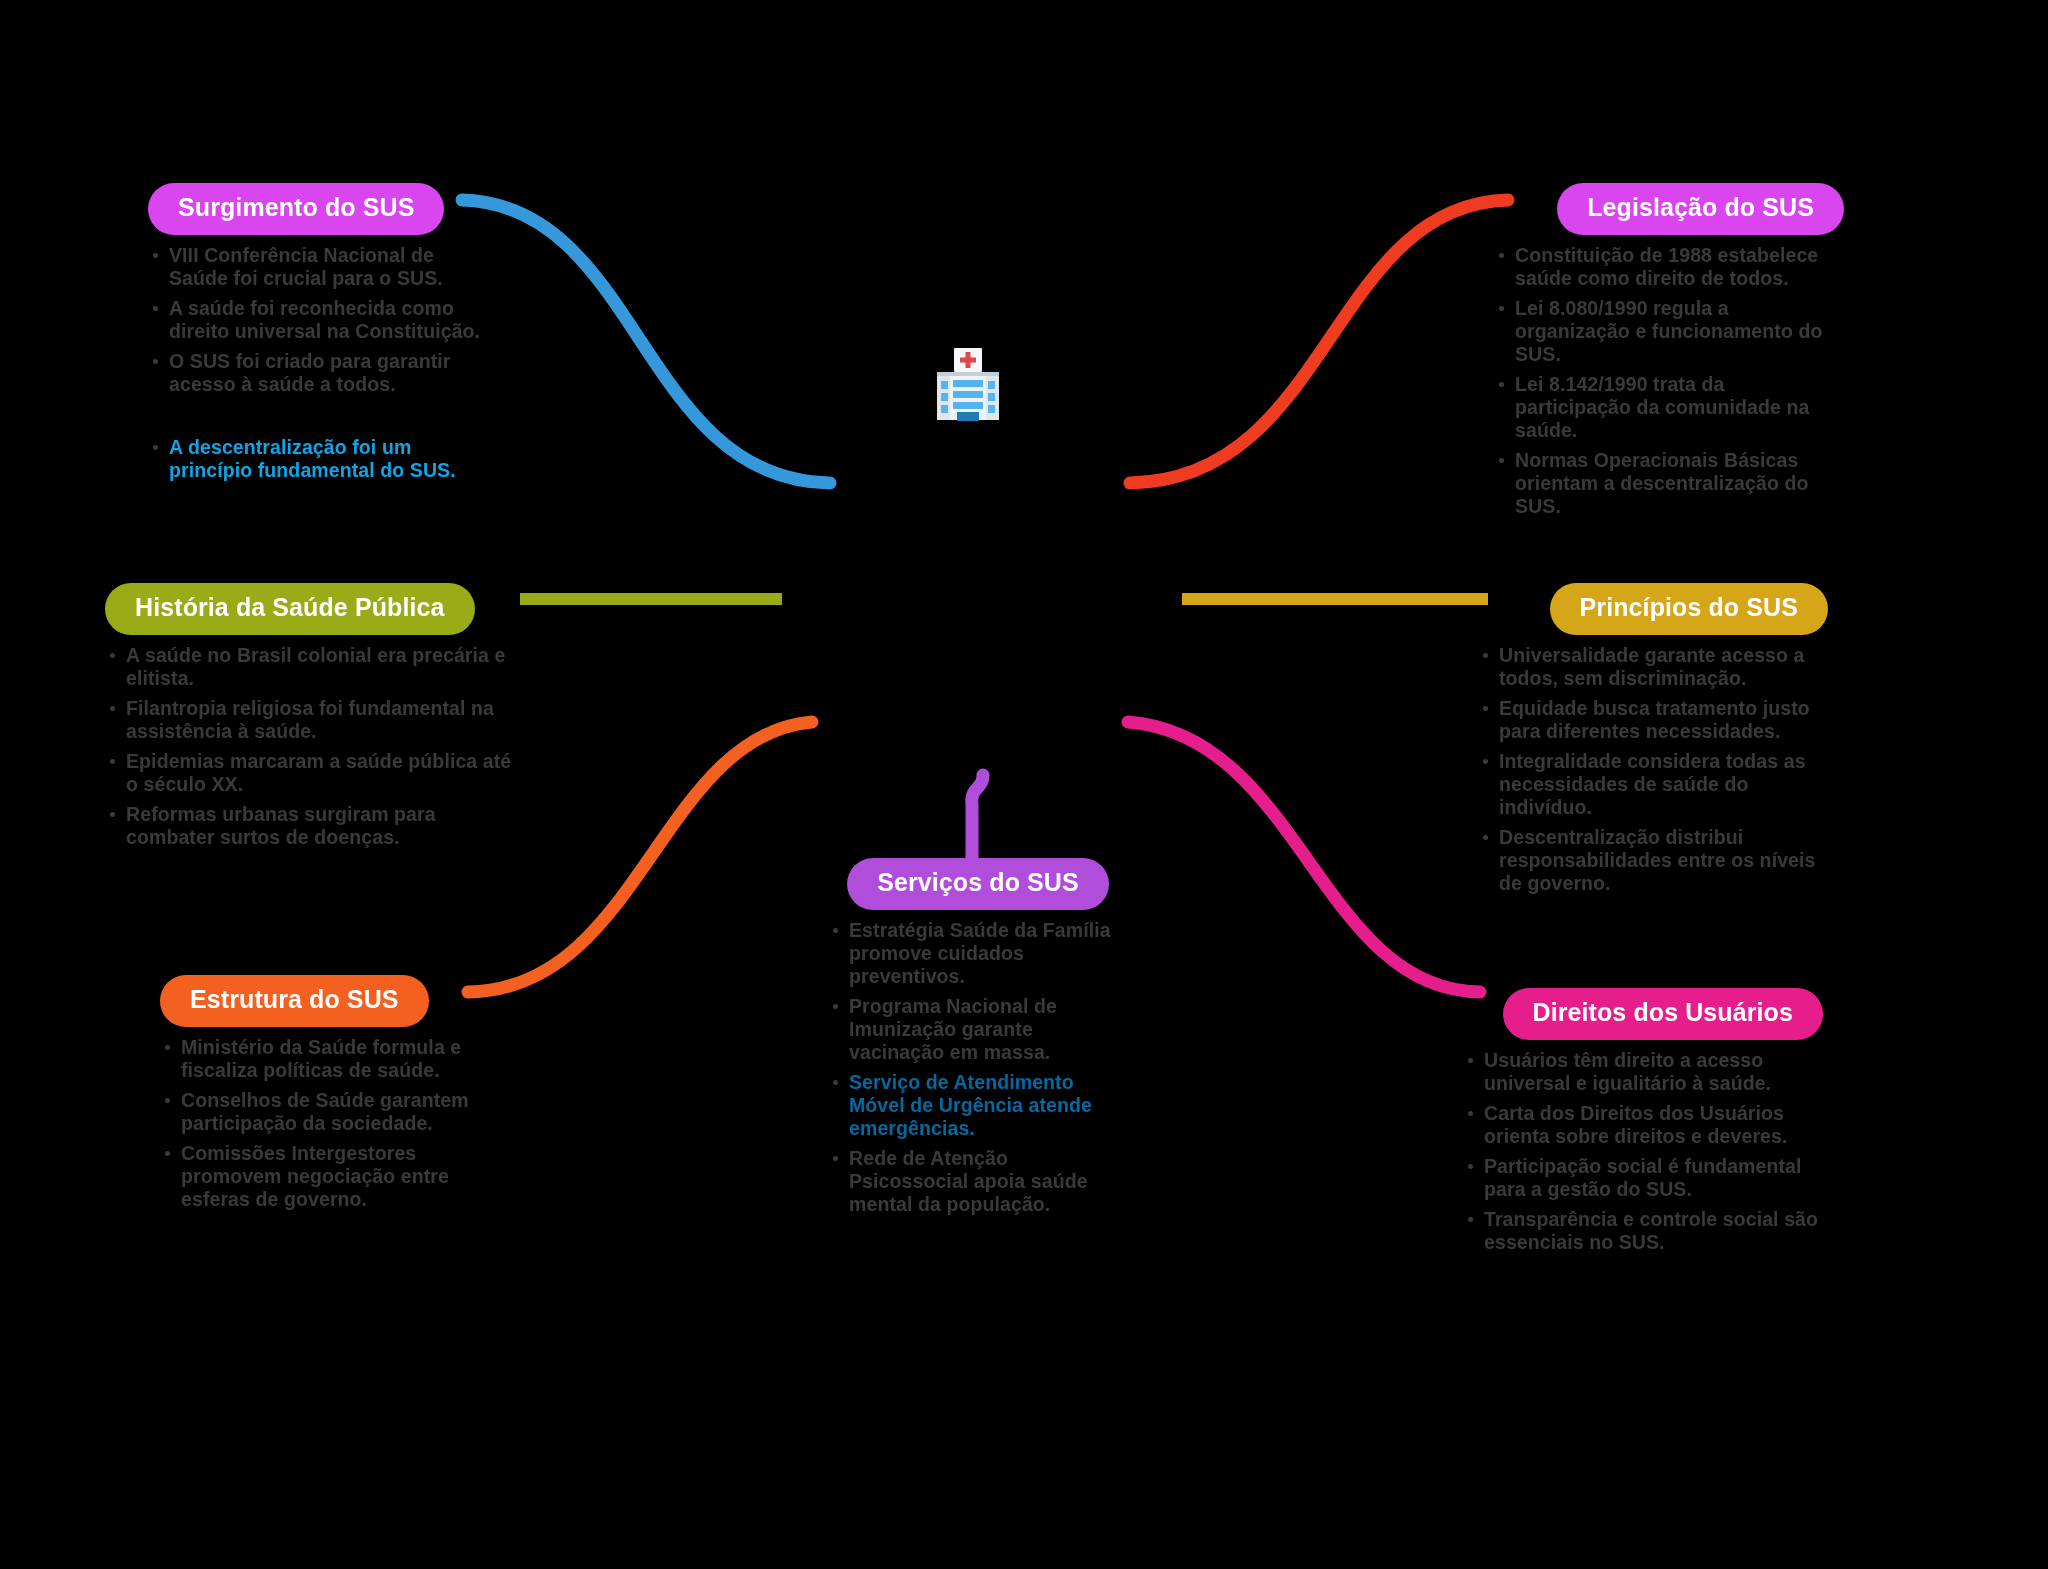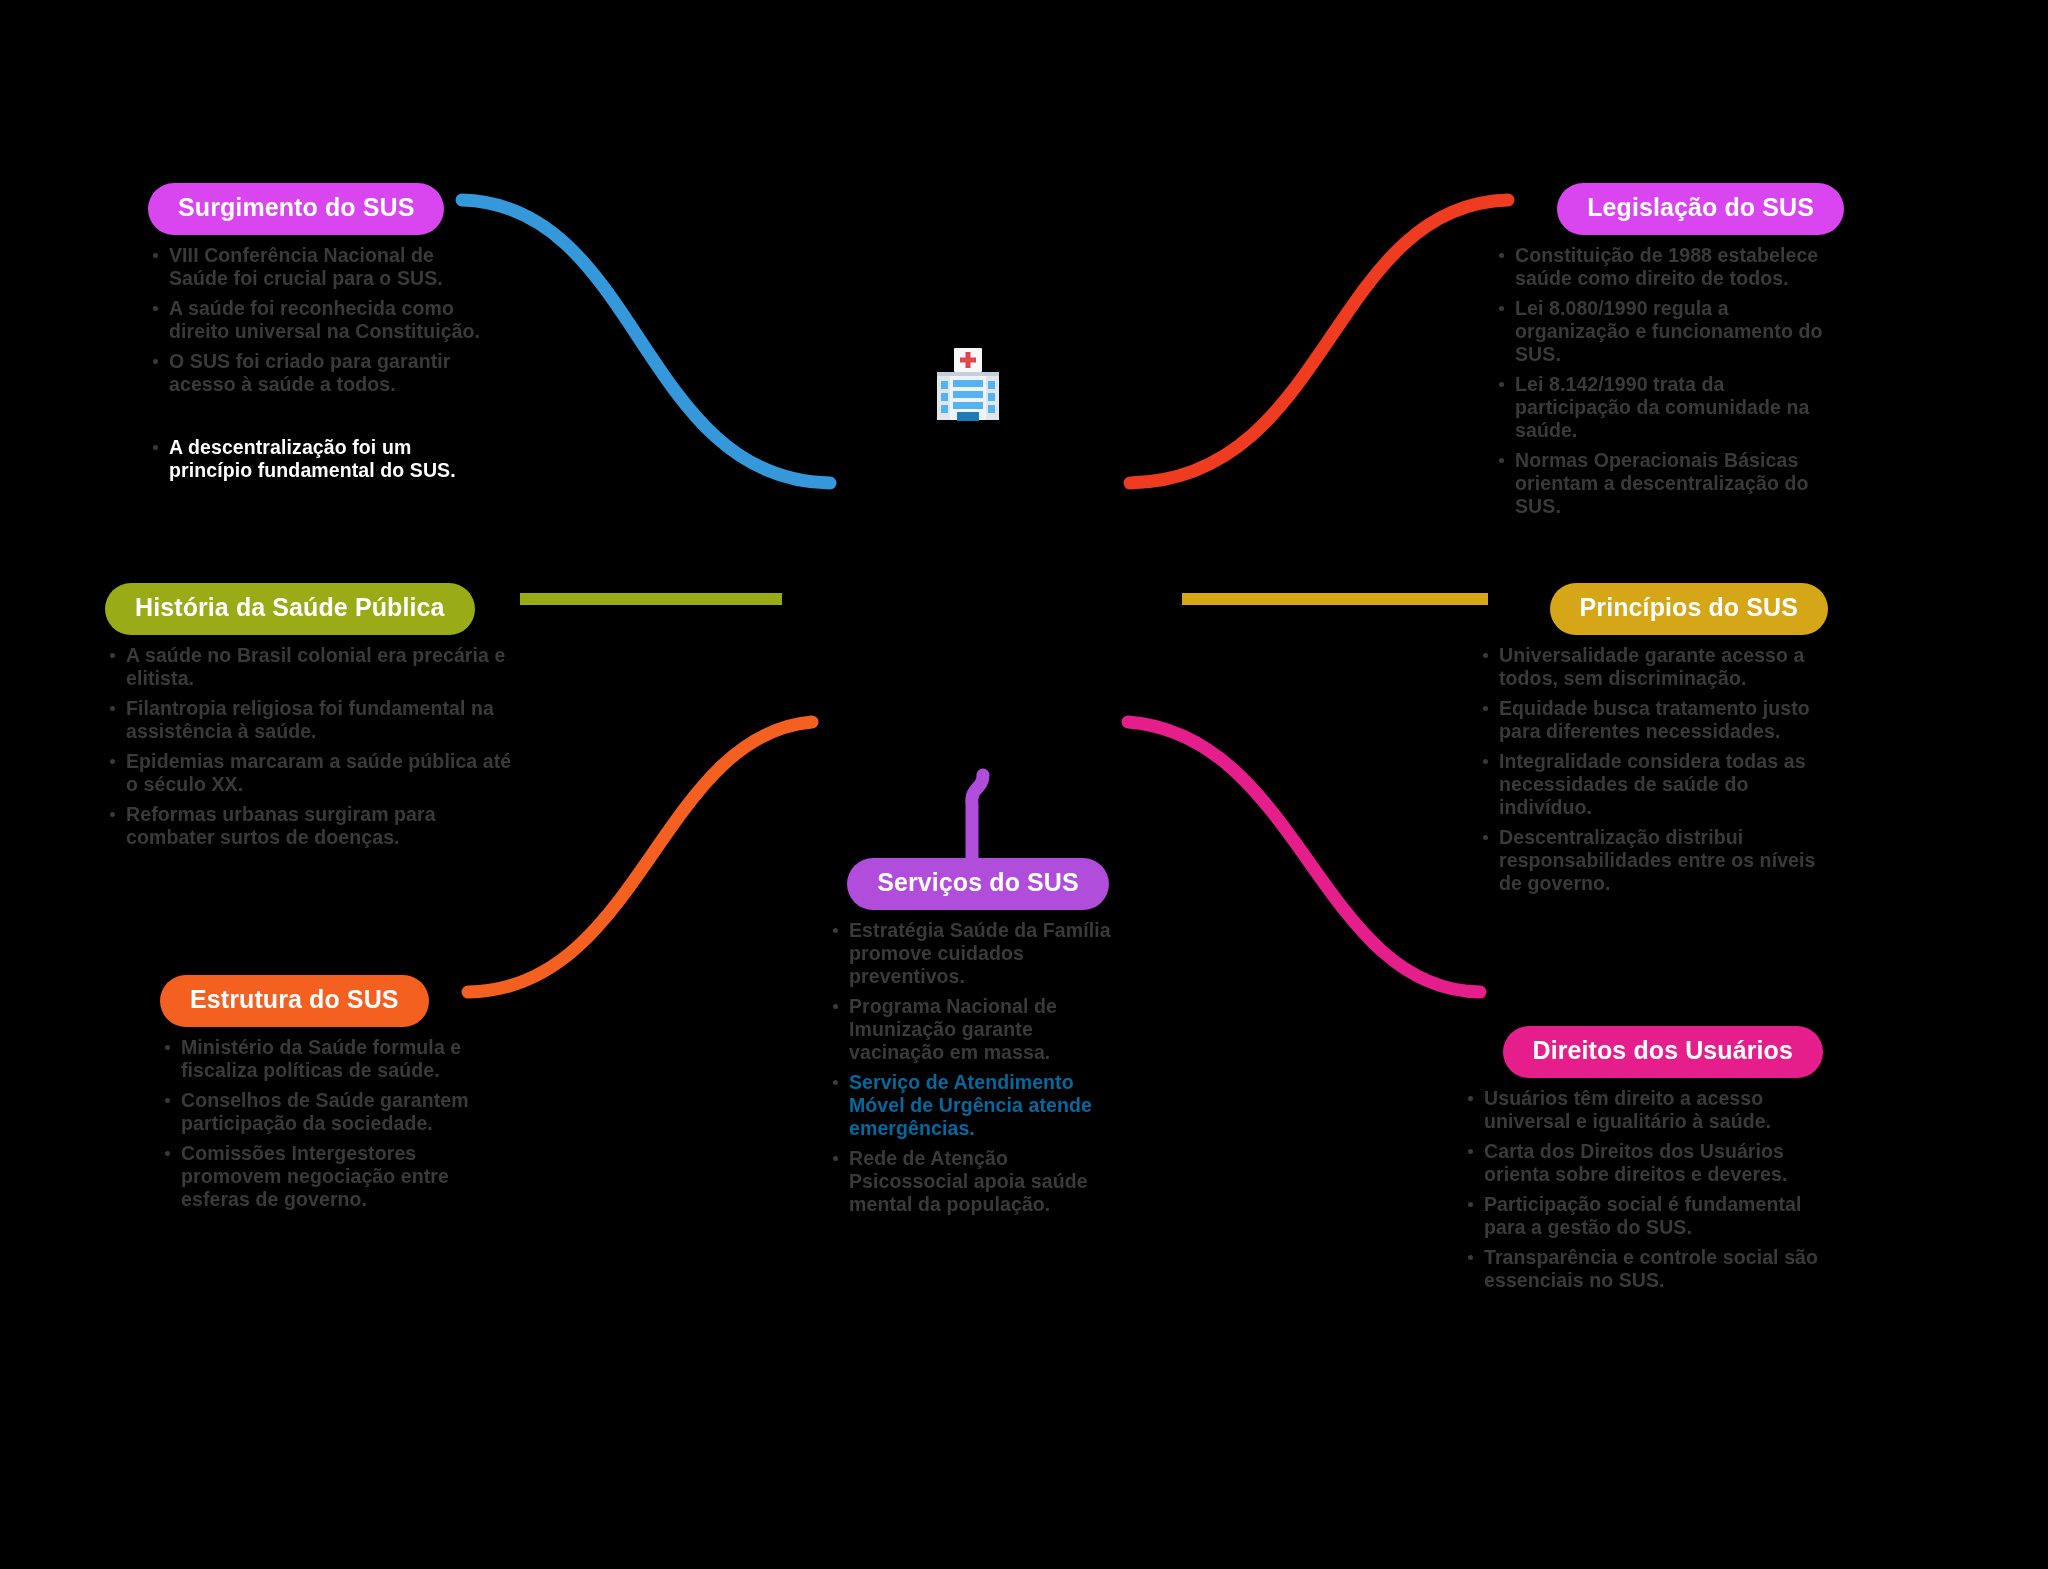--- a/index.html
+++ b/index.html
@@ -71,21 +71,21 @@
     background: #3a3a3a;
   }
 
   
   #b-surgimento   { left: 148px; top: 183px;  width: 340px; }
   #b-legislacao   { left: 1494px; top: 183px; width: 350px; }
   #b-historia     { left: 105px; top: 583px;  width: 420px; }
   #b-principios   { left: 1478px; top: 583px; width: 350px; }
   #b-estrutura    { left: 160px; top: 975px;  width: 340px; }
   #b-servicos     { left: 828px; top: 858px;  width: 300px; }
-  #b-direitos     { left: 1463px; top: 1026px; width: 360px; justify-content: flex-end; }
+  #b-direitos     { left: 1463px; top: 988px; width: 360px; justify-content: flex-end; }
 
   #hospital-icon {
     position: absolute;
     left: 928px;
     top: 340px;
     width: 80px;
     height: 90px;
   }
 </style>
 </head>
@@ -132,21 +132,21 @@
   </div>
 
   <div class="branch align-left" id="b-surgimento">
     <div class="pill-wrap">
       <div class="pill" style-color="#3498db" style="background-color: #d946ef; color: rgb(255, 255, 255);">Surgimento do SUS</div>
     </div>
     <ul class="points">
       <li style="color: rgb(58, 58, 58);">VIII Conferência Nacional de Saúde foi crucial para o SUS.</li>
       <li style="color: rgb(58, 58, 58);">A saúde foi reconhecida como direito universal na Constituição.</li>
       <li style="color: rgb(58, 58, 58);">O SUS foi criado para garantir acesso à saúde a todos.</li>
-      <li style="color: #ffffff; margin-top: 40px;">A descentralização foi um princípio fundamental do SUS.</li>
+      <li style="color: #0ea5e9; margin-top: 40px;">A descentralização foi um princípio fundamental do SUS.</li>
     </ul>
   </div>
 
   <div class="branch align-right" id="b-legislacao">
     <div class="pill-wrap">
       <div class="pill" style="background-color: #d946ef; color: rgb(255, 255, 255);">Legislação do SUS</div>
     </div>
     <ul class="points">
       <li style="color: rgb(58, 58, 58);">Constituição de 1988 estabelece saúde como direito de todos.</li>
       <li style="color: rgb(58, 58, 58);">Lei 8.080/1990 regula a organização e funcionamento do SUS.</li>

